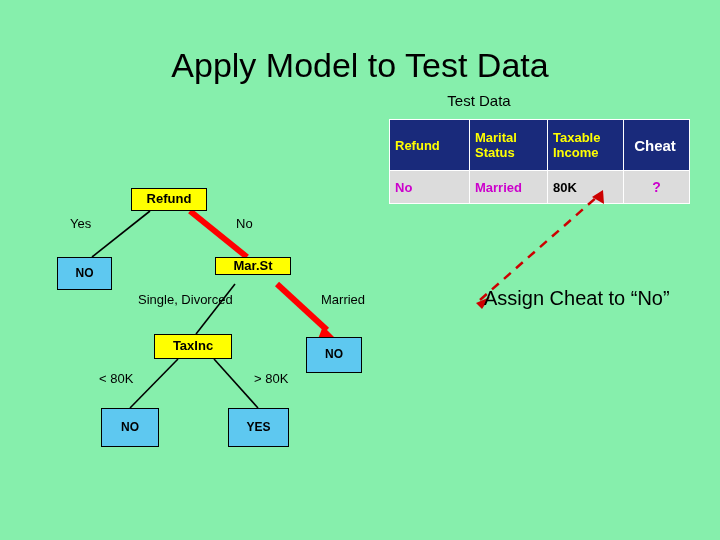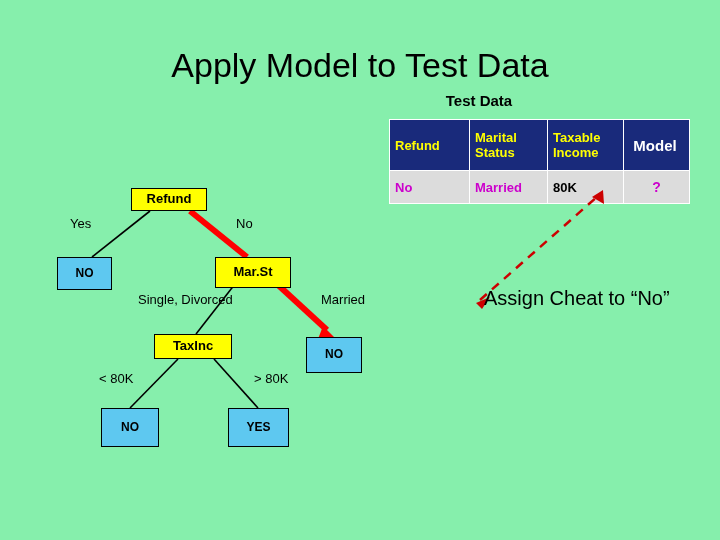--- a/index.html
+++ b/index.html
@@ -27,21 +27,21 @@
     letter-spacing: 0px;
     white-space: nowrap;
   }
   #test-data-label {
     position: absolute;
     left: 389px;
     top: 92px;
     width: 180px;
     text-align: center;
     font-size: 15px;
-    font-weight: bold;
+    font-weight: normal;
     color: #000000;
   }
 
   
   #test-table {
     position: absolute;
     left: 389px;
     top: 119px;
     border-collapse: collapse;
     table-layout: fixed;
@@ -106,21 +106,21 @@
     background: #ffff00;
     color: #000000;
   }
   .node.leaf {
     background: #5ec8f0;
     color: #000000;
     font-size: 12px;
   }
   #node-refund { left: 131px; top: 188px; width: 76px; height: 23px; }
   #node-no-1   { left: 57px;  top: 257px; width: 55px; height: 33px; }
-  #node-marst  { left: 215px; top: 257px; width: 76px; height: 31px; }
+  #node-marst  { left: 215px; top: 257px; width: 76px; height: 18px; }
   #node-taxinc { left: 154px; top: 334px; width: 78px; height: 25px; }
   #node-no-2   { left: 306px; top: 337px; width: 56px; height: 36px; }
   #node-no-3   { left: 101px; top: 408px; width: 58px; height: 39px; }
   #node-yes    { left: 228px; top: 408px; width: 61px; height: 39px; }
 
   
   .edge-label {
     position: absolute;
     font-size: 13px;
     color: #000000;
@@ -158,21 +158,21 @@
 
   <div id="slide-title">Apply Model to Test Data</div>
   <div id="test-data-label">Test Data</div>
 
   <table id="test-table">
     <thead>
       <tr>
         <th class="col-refund">Refund</th>
         <th class="col-marital">Marital<br>Status</th>
         <th class="col-income">Taxable<br>Income</th>
-        <th class="col-cheat cheat-head">Model</th>
+        <th class="col-cheat cheat-head">Cheat</th>
       </tr>
     </thead>
     <tbody>
       <tr>
         <td>No</td>
         <td>Married</td>
         <td class="num">80K</td>
         <td class="qmark">?</td>
       </tr>
     </tbody>

